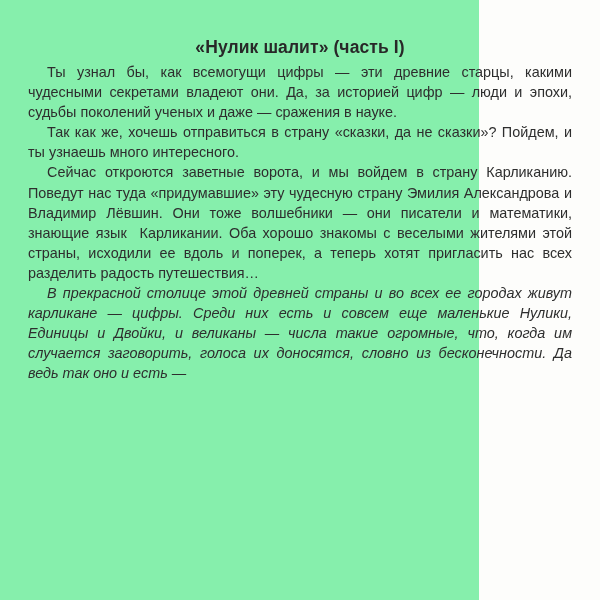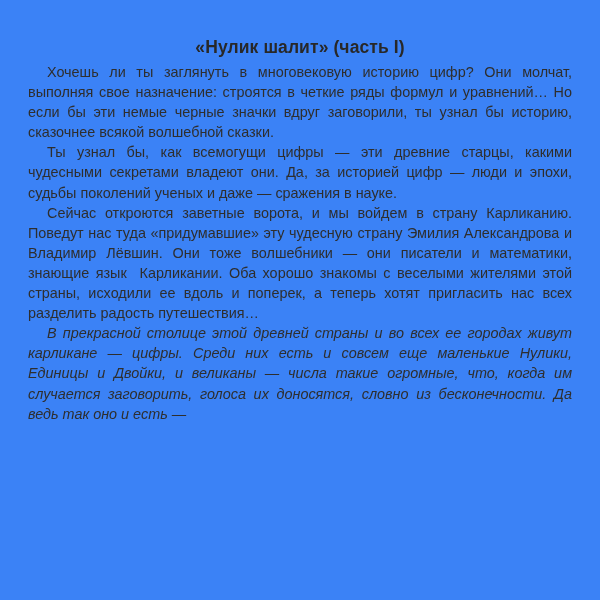--- a/index.html
+++ b/index.html
@@ -11,25 +11,25 @@
     width: 600px;
     height: 600px;
     background: #fdfdfb;
     font-family: "Liberation Sans", "DejaVu Sans", sans-serif;
     color: #2b2b2b;
     overflow: hidden;
   }
 
   .page {
     position: relative;
-    width: 600px;
+    width: 479px;
     height: 600px;
     box-sizing: border-box;
     padding: 0;
-    background: #3b82f6;
+    background: #86efac;
   }
 
   .page-title {
     position: absolute;
     left: 0;
     top: 24px;
     width: 600px;
     text-align: center;
     font-size: 17.5px;
     font-weight: bold;
@@ -66,19 +66,19 @@
   }
 </style>
 </head>
 <body>
 
 <div class="page">
 
   <h1 class="page-title">«Нулик шалит» (часть I)</h1>
 
   <div class="body-text">
-    <p class="para">Хочешь ли ты заглянуть в многовековую историю цифр? Они молчат, выполняя свое назначение: строятся в четкие ряды формул и уравнений… Но если бы эти немые черные значки вдруг заговорили, ты узнал бы историю, сказочнее всякой волшебной сказки.</p>
     <p class="para">Ты узнал бы, как всемогущи цифры — эти древние старцы, какими чудесными секретами владеют они. Да, за историей цифр — люди и эпохи, судьбы поколений ученых и даже — сражения в науке.</p>
+    <p class="para">Так как же, хочешь отправиться в страну «сказки, да не сказки»? Пойдем, и ты узнаешь много интересного.</p>
     <p class="para">Сейчас откроются заветные ворота, и мы войдем в страну Карликанию. Поведут нас туда «придумавшие» эту чудесную страну Эмилия Александрова и Владимир Лёвшин. Они тоже волшебники — они писатели и математики, знающие язык  Карликании. Оба хорошо знакомы с веселыми жителями этой страны, исходили ее вдоль и поперек, а теперь хотят пригласить нас всех разделить радость путешествия…</p>
     <p class="para clipped">В прекрасной столице этой древней страны и во всех ее городах живут карликане — цифры. Среди них есть и совсем еще маленькие Нулики, Единицы и Двойки, и великаны — числа такие огромные, что, когда им случается заговорить, голоса их доносятся, словно из бесконечности. Да ведь так оно и есть —</p>
   </div>
 
 </div>
 
 </body></html>

